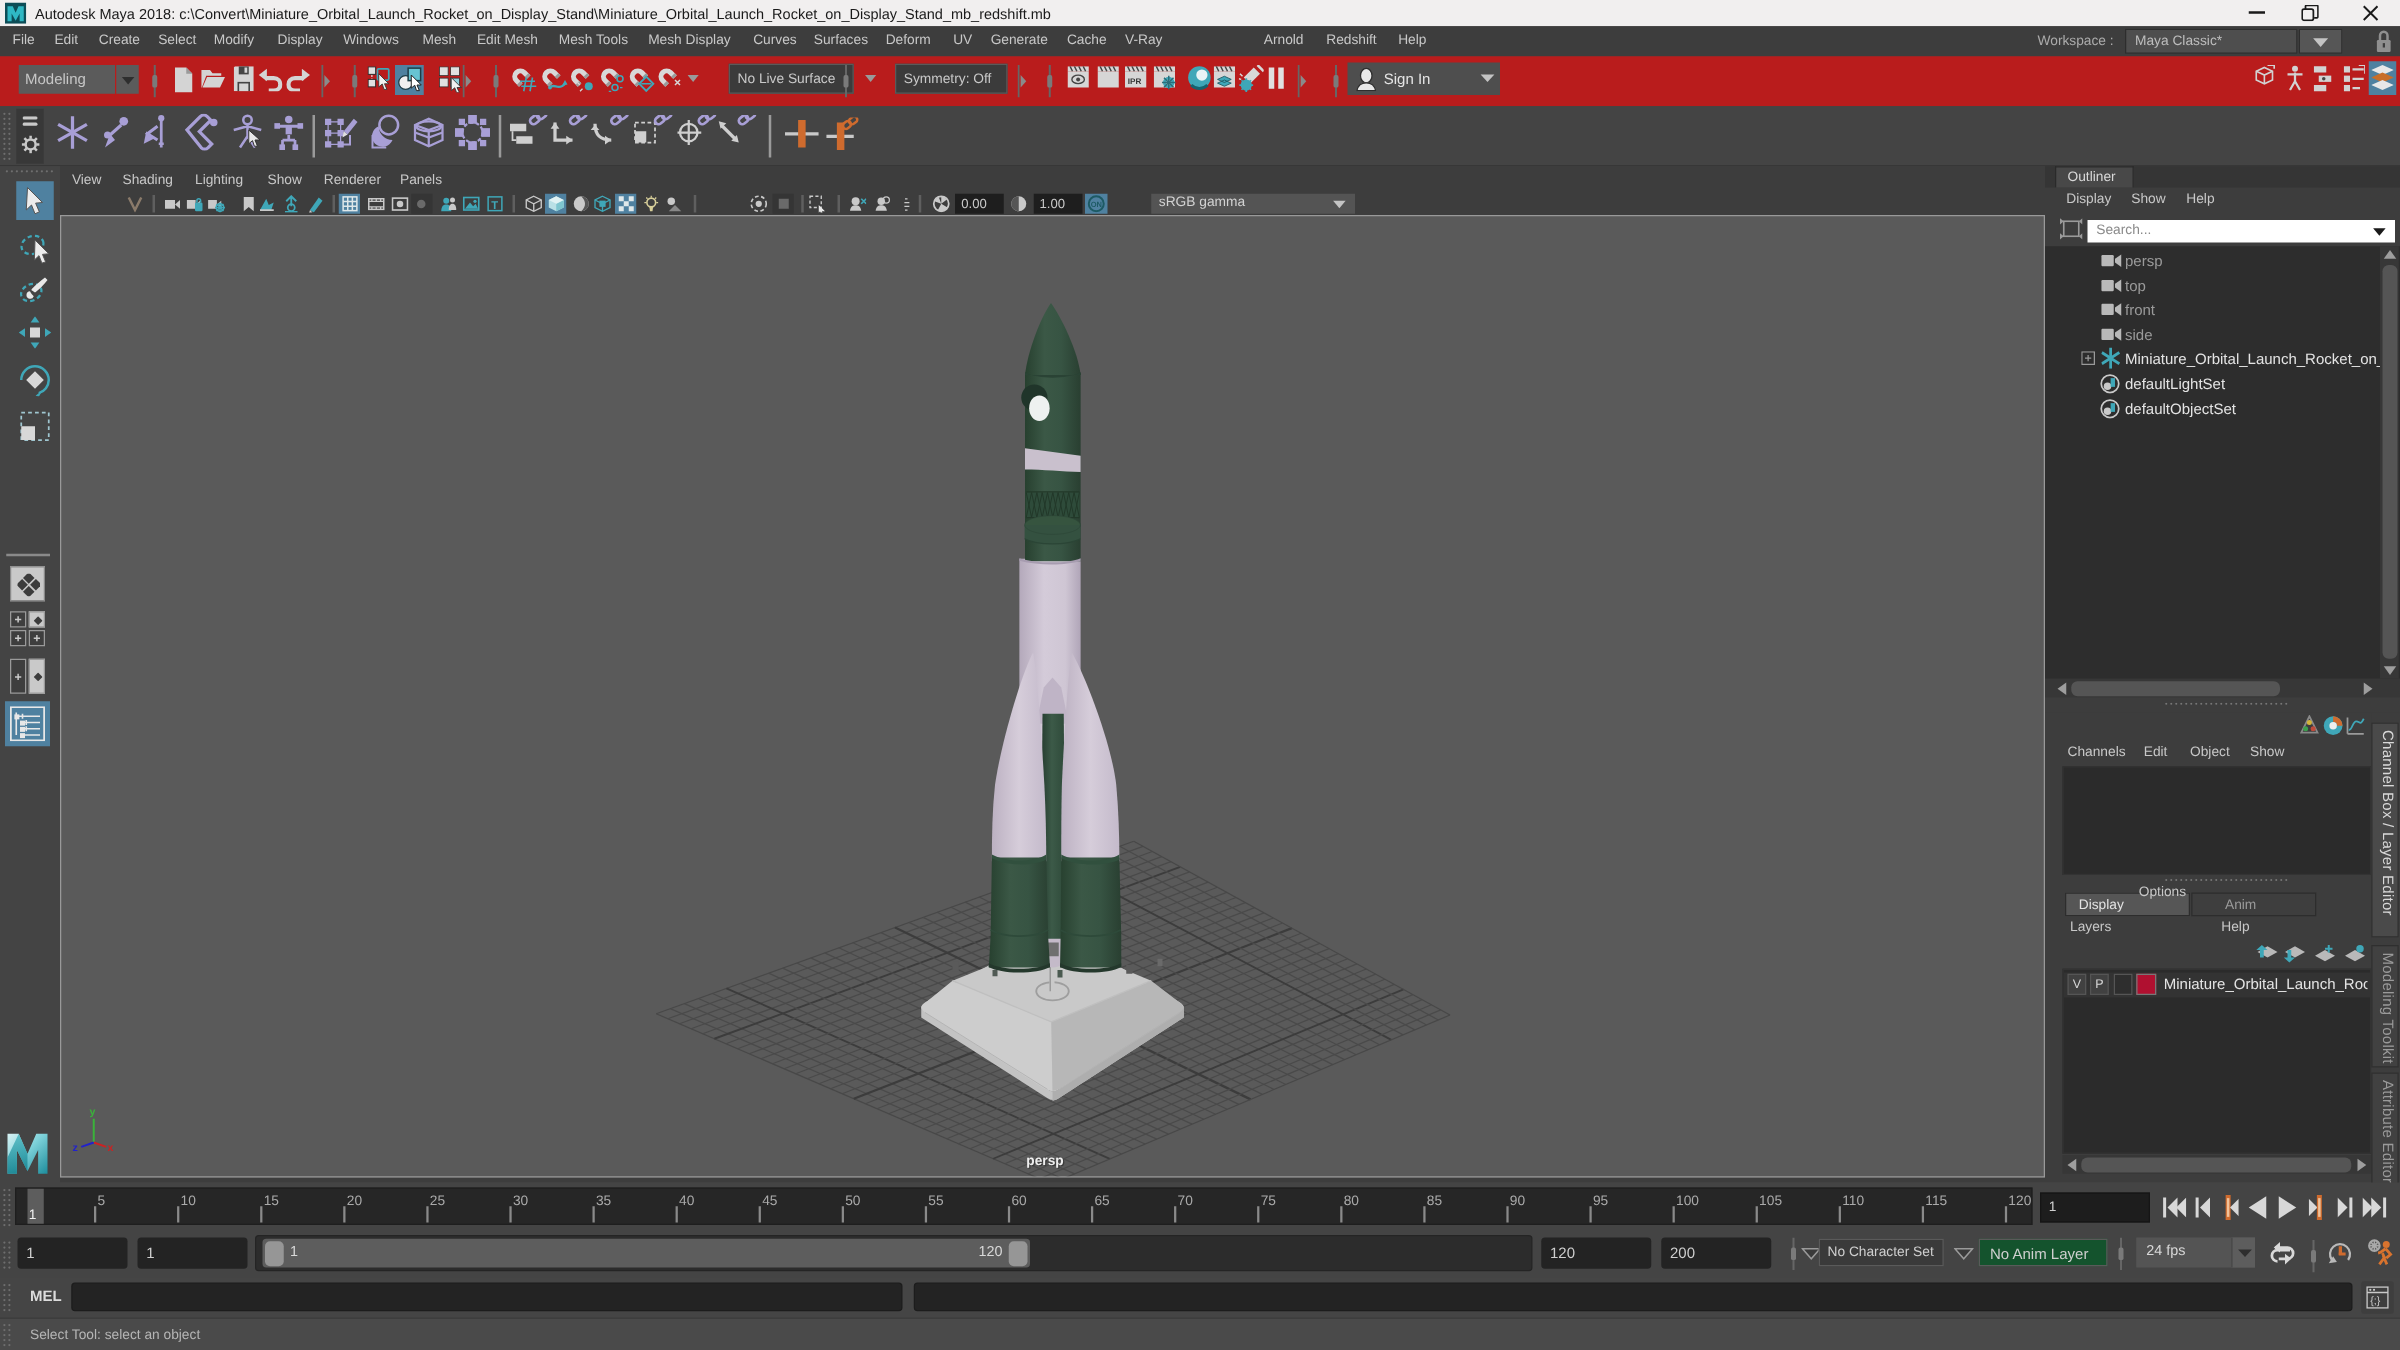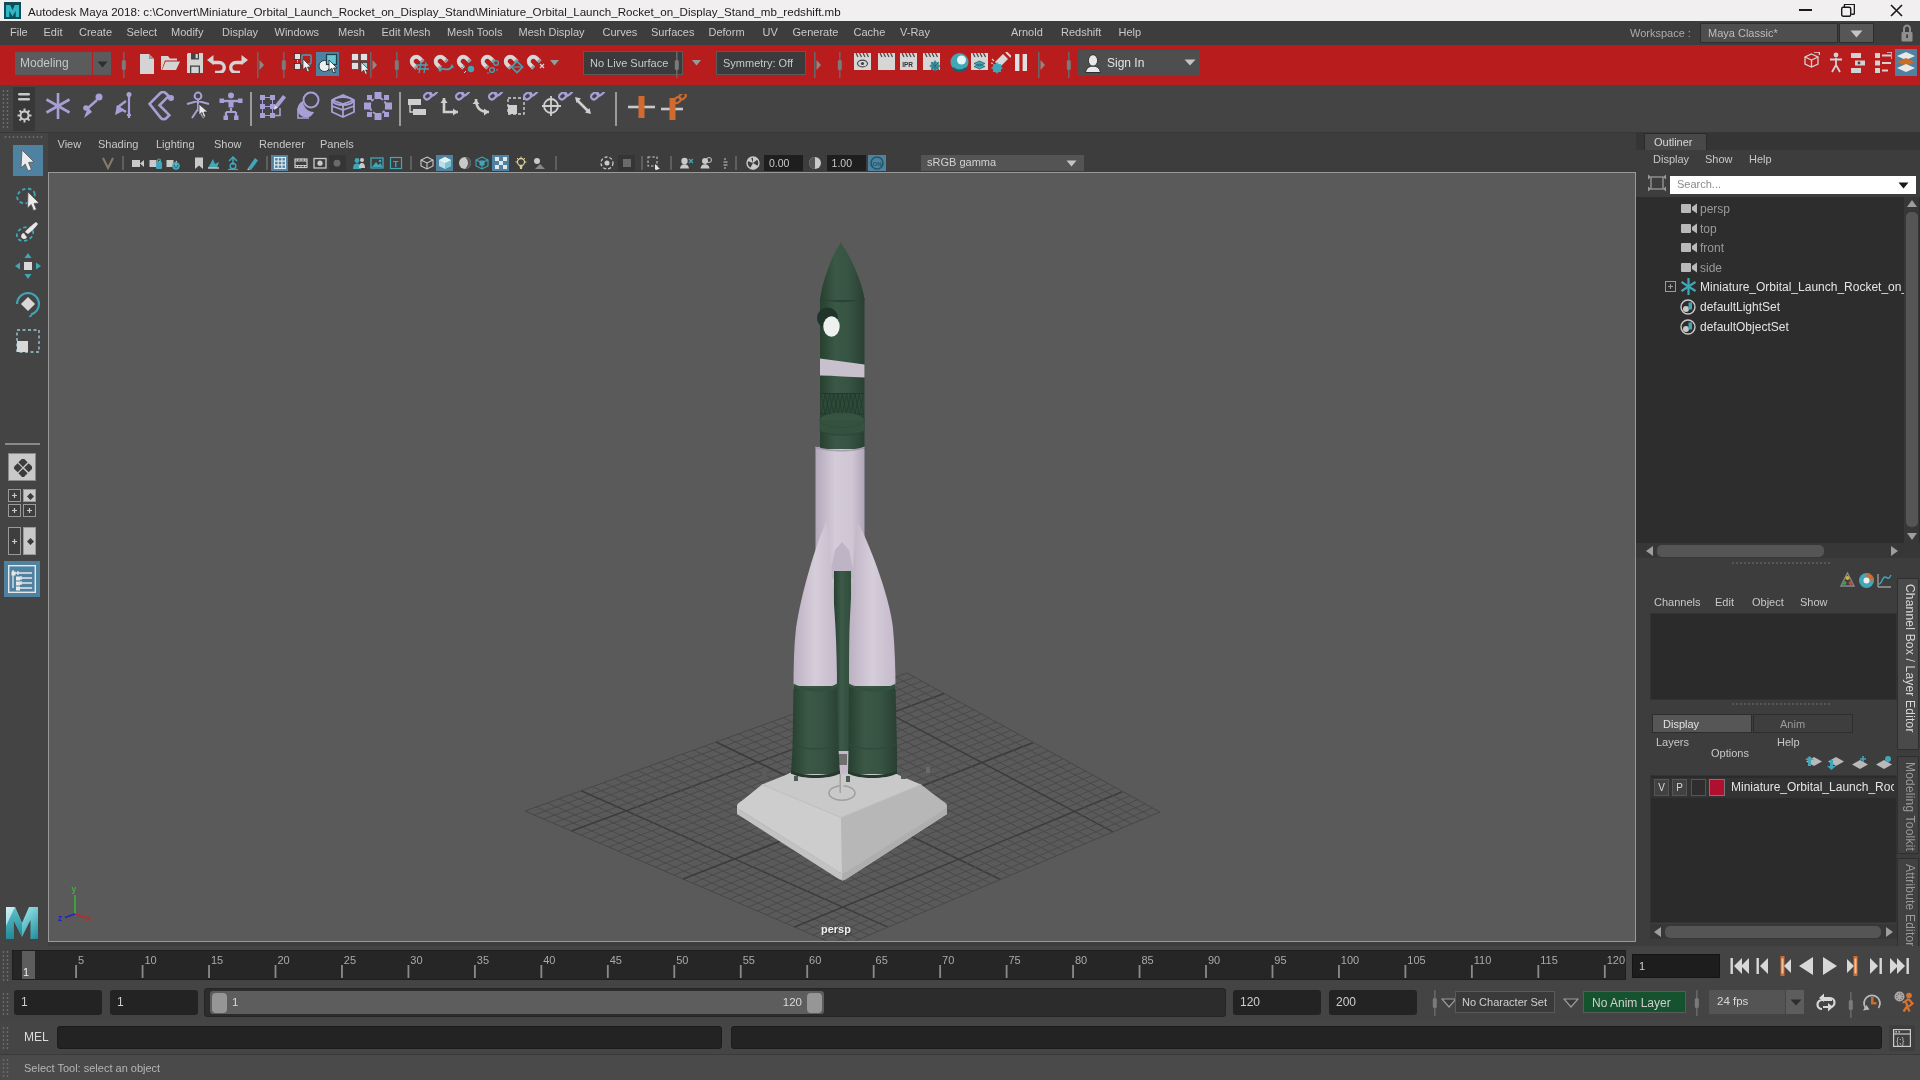--- a/index.html
+++ b/index.html
@@ -1140,21 +1140,21 @@
           <circle cx="82" cy="1" r="0.8"></circle>
           <circle cx="86" cy="1" r="0.8"></circle>
           <circle cx="90" cy="1" r="0.8"></circle>
           <circle cx="94" cy="1" r="0.8"></circle>
           <circle cx="98" cy="1" r="0.8"></circle>
         </g>
       </svg>
       <div class="abs" style="left: 16px; top: 581px; width: 100px; height: 19px; background: rgb(86, 86, 86); border: 1px solid rgb(45, 45, 45); color: rgb(226, 226, 226); font-size: 11px; padding: 3px 0px 0px 10px;">Display</div>
       <div class="abs" style="left: 117px; top: 581px; width: 100px; height: 19px; background: rgb(62, 62, 62); border: 1px solid rgb(45, 45, 45); color: rgb(154, 154, 154); font-size: 11px; padding: 3px 0px 0px 26px;">Anim</div>
       <div class="abs txt" style="left: 20px; top: 603px;">Layers</div>
-      <div class="abs txt" style="left: 75px; top: 614px;">Options</div>
+      <div class="abs txt" style="left: 75px; top: 575px;">Options</div>
       <div class="abs txt" style="left: 141px; top: 603px;">Help</div>
       <svg width="20" height="16" viewBox="0 0 20 16" style="position: absolute; left: 168px; top: 622px;">
         <path d="M10 2 L18 6.5 L10 11 L2 6.5 Z" fill="#b9b9b9"></path>
         <path d="M5 14 L5 8 L2 8 L6.5 4 L11 8 L8 8 L8 14" fill="#3fa7b8" transform="translate(-1,-3)"></path>
       </svg>
       <svg width="20" height="16" viewBox="0 0 20 16" style="position: absolute; left: 190px; top: 622px;">
         <path d="M10 2 L18 6.5 L10 11 L2 6.5 Z" fill="#b9b9b9"></path>
         <path d="M5 8 L5 14 L2 14 L6.5 18 L11 14 L8 14 L8 8" fill="#3fa7b8" transform="translate(-1,-3)"></path>
       </svg>
       <svg width="20" height="16" viewBox="0 0 20 16" style="position: absolute; left: 214px; top: 622px;">
@@ -1372,21 +1372,21 @@
       </svg>
       <svg width="24" height="24" viewBox="0 0 24 24" style="position: absolute; left: 1893px; top: 6px;">
         <circle cx="6.5" cy="6.5" r="4.2" fill="none" stroke="#a9a9a9" stroke-width="1.7"></circle>
         <path d="M6.5 2.3 L6.5 10.7 M2.3 6.5 L10.7 6.5 M3.5 3.5 L9.5 9.5 M9.5 3.5 L3.5 9.5" stroke="#a9a9a9" stroke-width="1.3"></path>
         <circle cx="16" cy="5.5" r="2.8" fill="#d8732e"></circle>
         <path d="M15.5 9 C13 10.5 12.5 12 9.5 12.5 M15.5 9 L19.5 13.5 L16 16.5 M13 12.5 L14.5 16 L10.5 21.5 M13.5 14.5 L16.5 21.5" stroke="#d8732e" stroke-width="2.2" fill="none"></path>
       </svg>
     </div>
 
   <div id="melbar" class="abs" style="left:0;top:1022px;width:1920px;height:32px;background:#454545;">
-    <div class="abs" style="left:24px;top:8px;font-size:12px;font-weight:normal;color:#dcdcdc;">MEL</div>
+    <div class="abs" style="left:24px;top:8px;font-size:12px;font-weight:bold;color:#dcdcdc;">MEL</div>
     <div class="abs" style="left:57px;top:4px;width:665px;height:23px;background:#232323;border:1px solid #1c1c1c;border-radius:3px;"></div>
     <div class="abs" style="left:731px;top:4px;width:1151px;height:23px;background:#232323;border:1px solid #1c1c1c;border-radius:3px;"></div>
     <div class="abs" style="left:1889px;top:3px;width:26px;height:26px;background:#3e3e3e;border-radius:2px;">
       <svg class="abs" style="left:4px;top:4px;" width="18" height="18" viewBox="0 0 18 18">
         <rect x="0.6" y="0.6" width="16.8" height="16.8" fill="none" stroke="#c9c9c9" stroke-width="1.2"></rect>
         <path d="M0.6 5 L17.4 5" stroke="#c9c9c9" stroke-width="1.2"></path>
         <circle cx="3.2" cy="2.8" r="0.9" fill="#c9c9c9"></circle>
           <circle cx="6.2" cy="2.8" r="0.9" fill="#c9c9c9"></circle>
         <text x="3.2" y="14.5" font-size="8.5" fill="#c9c9c9" font-family="Liberation Sans">{;}</text>
       </svg>

